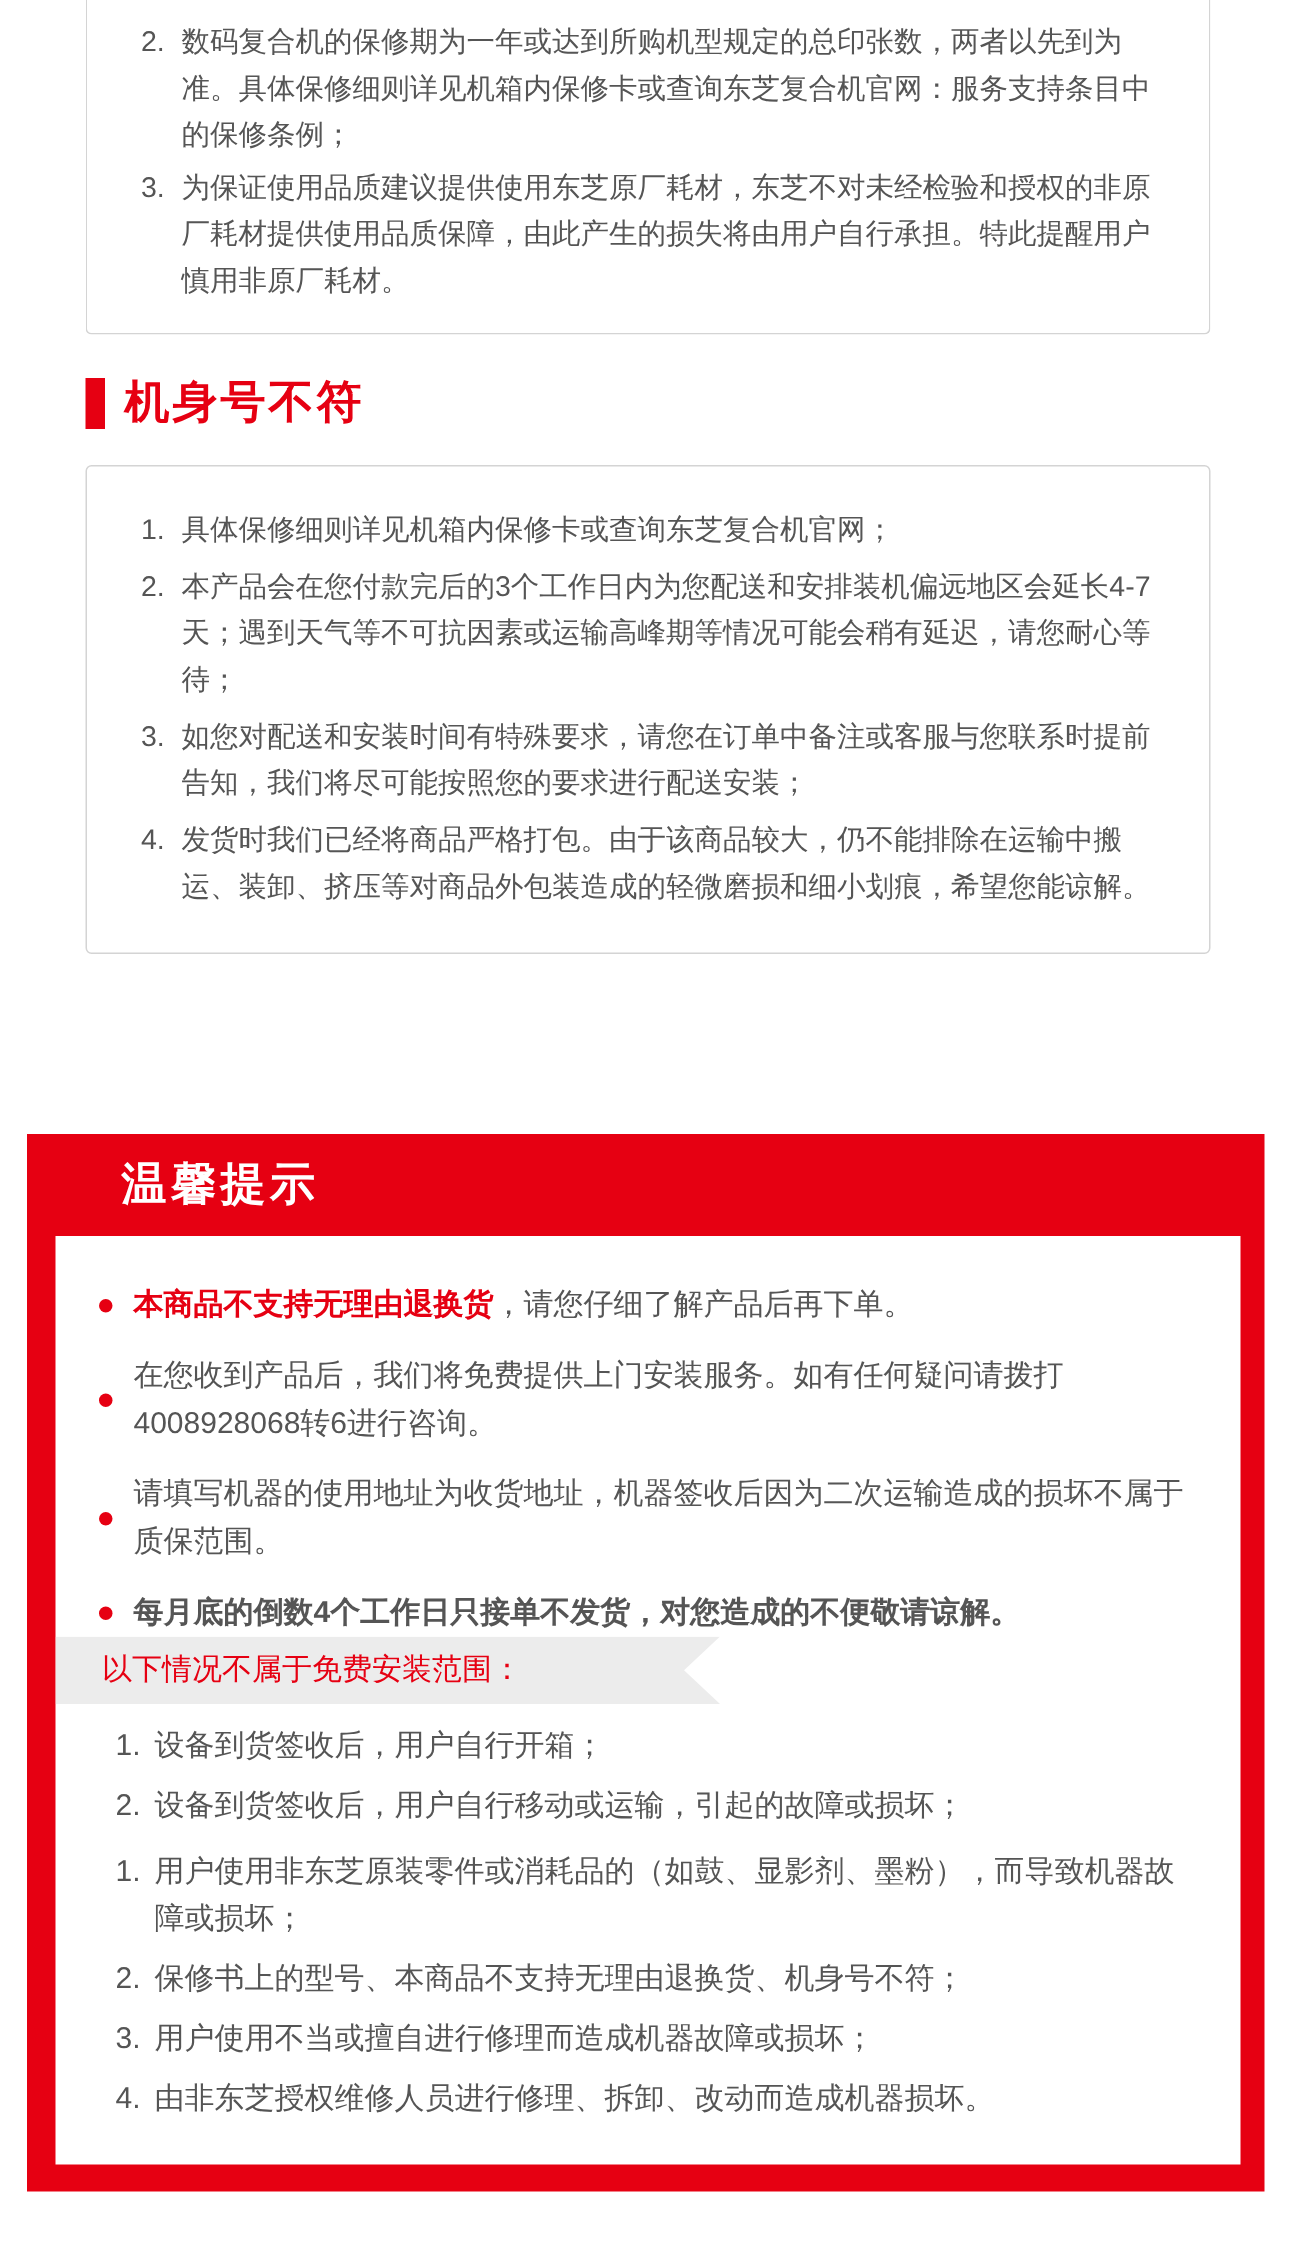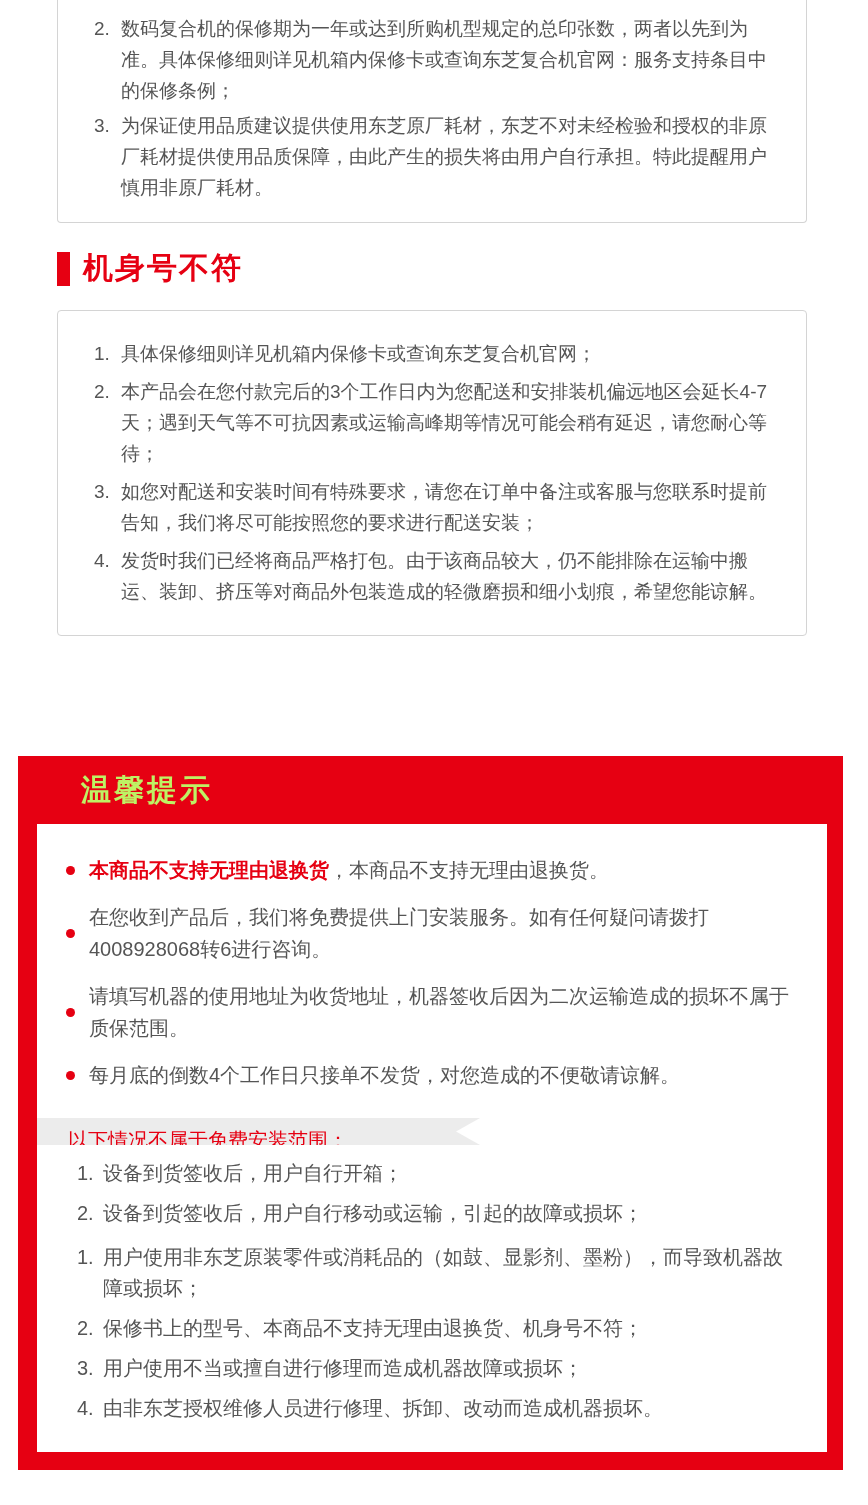--- a/index.html
+++ b/index.html
@@ -32,31 +32,31 @@
   .section-title{display:flex;align-items:center;margin:25px 0 21px 57px;}
   .accent-bar{width:13px;height:34px;background:var(--red);margin-right:13px;}
   .section-title .t{font-size:30px;font-weight:bold;color:var(--red);letter-spacing:2px;}
   
   .tips{
     width:825px;margin:120px 0 0 18px;background:var(--red);
     padding:0 16px 18px 19px;
   }
   .tips-title{
     height:68px;line-height:68px;padding-left:44px;
-    color:#bef264;font-size:30px;font-weight:bold;letter-spacing:3px;
+    color:#ffffff;font-size:30px;font-weight:bold;letter-spacing:3px;
   }
   .tips-inner{background:#fff;padding:30px 27px 28px 0;}
   .bullets{list-style:none;margin:0;padding:0;}
   .bullets li{display:flex;align-items:center;margin-bottom:15px;}
-  .bullets li:last-child{margin-bottom:0;}
+  .bullets li:last-child{margin-bottom:0;font-weight:bold;}
   .dot{flex:0 0 9px;width:9px;height:9px;border-radius:50%;background:var(--red);margin:0 14px 0 29px;}
   .bullets p{margin:0;flex:1;font-size:20px;line-height:32px;color:var(--text);}
   .hl{color:var(--red);font-weight:bold;}
   .ribbon{
-    margin-top:27px;width:443px;height:27px;line-height:45px;
+    width:443px;height:45px;line-height:45px;
     padding-left:31px;background:var(--ribbon);
     color:var(--red);font-size:20px;
     clip-path:polygon(0 0,100% 0,calc(100% - 24px) 50%,100% 100%,0 100%);
     filter:drop-shadow(0 2px 1px rgba(0,0,0,0.12));
   }
   .scope-list{list-style:none;margin:13px 0 0 0;padding:0 0 0 40px;font-size:20px;line-height:31px;}
   .scope-list li{display:flex;margin-top:9px;}
   .scope-list .num{flex:0 0 26px;}
   .scope-list .txt{flex:1;font-family:Liberation Serif, serif;}
 </style>
@@ -100,21 +100,21 @@
     </div>
   </section>
 
   <section class="tips">
     <div class="tips-title">温馨提示</div>
     <div class="tips-inner">
 
       <ul class="bullets">
         <li>
           <span class="dot"></span>
-          <p><span class="hl">本商品不支持无理由退换货</span><span>，本商品不支持无理由退换货。</span></p>
+          <p><span class="hl">本商品不支持无理由退换货</span><span>，请您仔细了解产品后再下单。</span></p>
         </li>
         <li>
           <span class="dot"></span>
           <p>在您收到产品后，我们将免费提供上门安装服务。如有任何疑问请拨打4008928068转6进行咨询。</p>
         </li>
         <li>
           <span class="dot"></span>
           <p>请填写机器的使用地址为收货地址，机器签收后因为二次运输造成的损坏不属于质保范围。</p>
         </li>
         <li>

